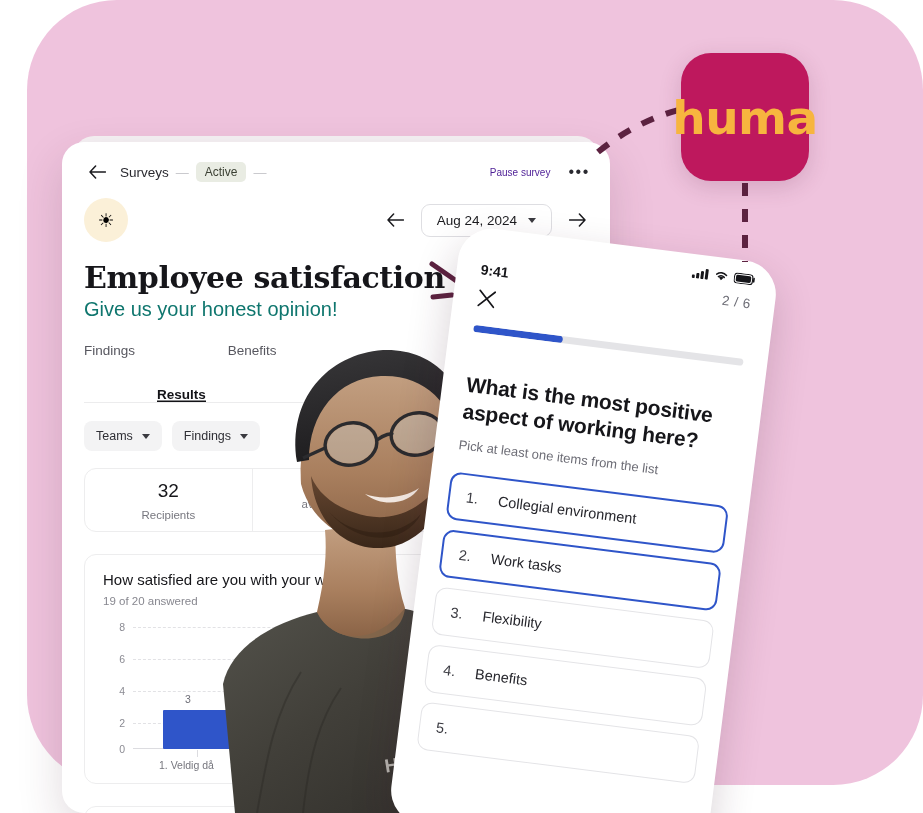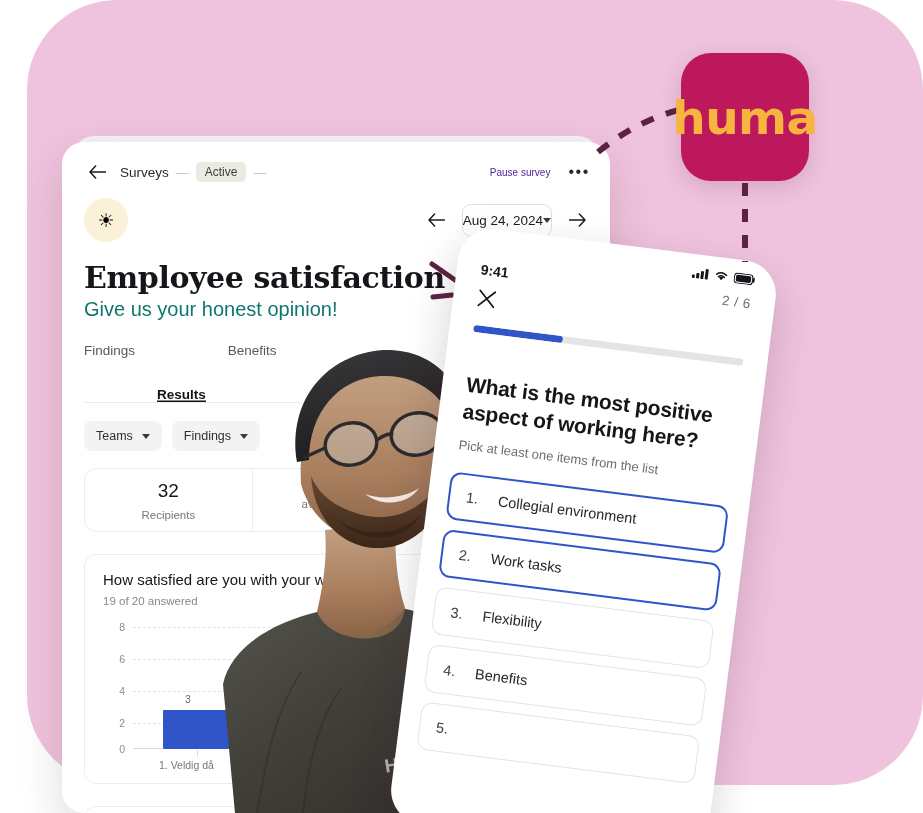--- a/index.html
+++ b/index.html
@@ -78,22 +78,22 @@
   
   .date-row { display: flex; align-items: center; padding: 8px 20px 0 22px; height: 56px; }
   .sun-circle {
     width: 44px; height: 44px; border-radius: 50%;
     background: #fbf0d8; display: flex; align-items: center; justify-content: center;
     font-size: 19px;
   }
   .date-ctrls { margin-left: auto; display: flex; align-items: center; gap: 12px; }
   .date-select {
     border: 1px solid #dedee2; border-radius: 9px;
-    padding: 8px 0; font-size: 13.5px; color: #1b1b1f;
-    display: flex; align-items: center; background: #fff;
+    padding: 8px 15px; font-size: 13.5px; color: #1b1b1f;
+    display: flex; align-items: center; gap: 11px; background: #fff;
   }
   .caret { border-left: 4px solid transparent; border-right: 4px solid transparent; border-top: 5px solid #3a3a40; }
 
   
   .title-block { padding: 16px 22px 0 22px; }
   .survey-title {
     font-family: "DejaVu Serif", "Liberation Serif", serif;
     font-weight: 700; font-size: 30px; color: #16161a; letter-spacing: -.4px;
   }
   .survey-sub { margin-top: 3px; font-size: 20px; color: #0f766e; }

